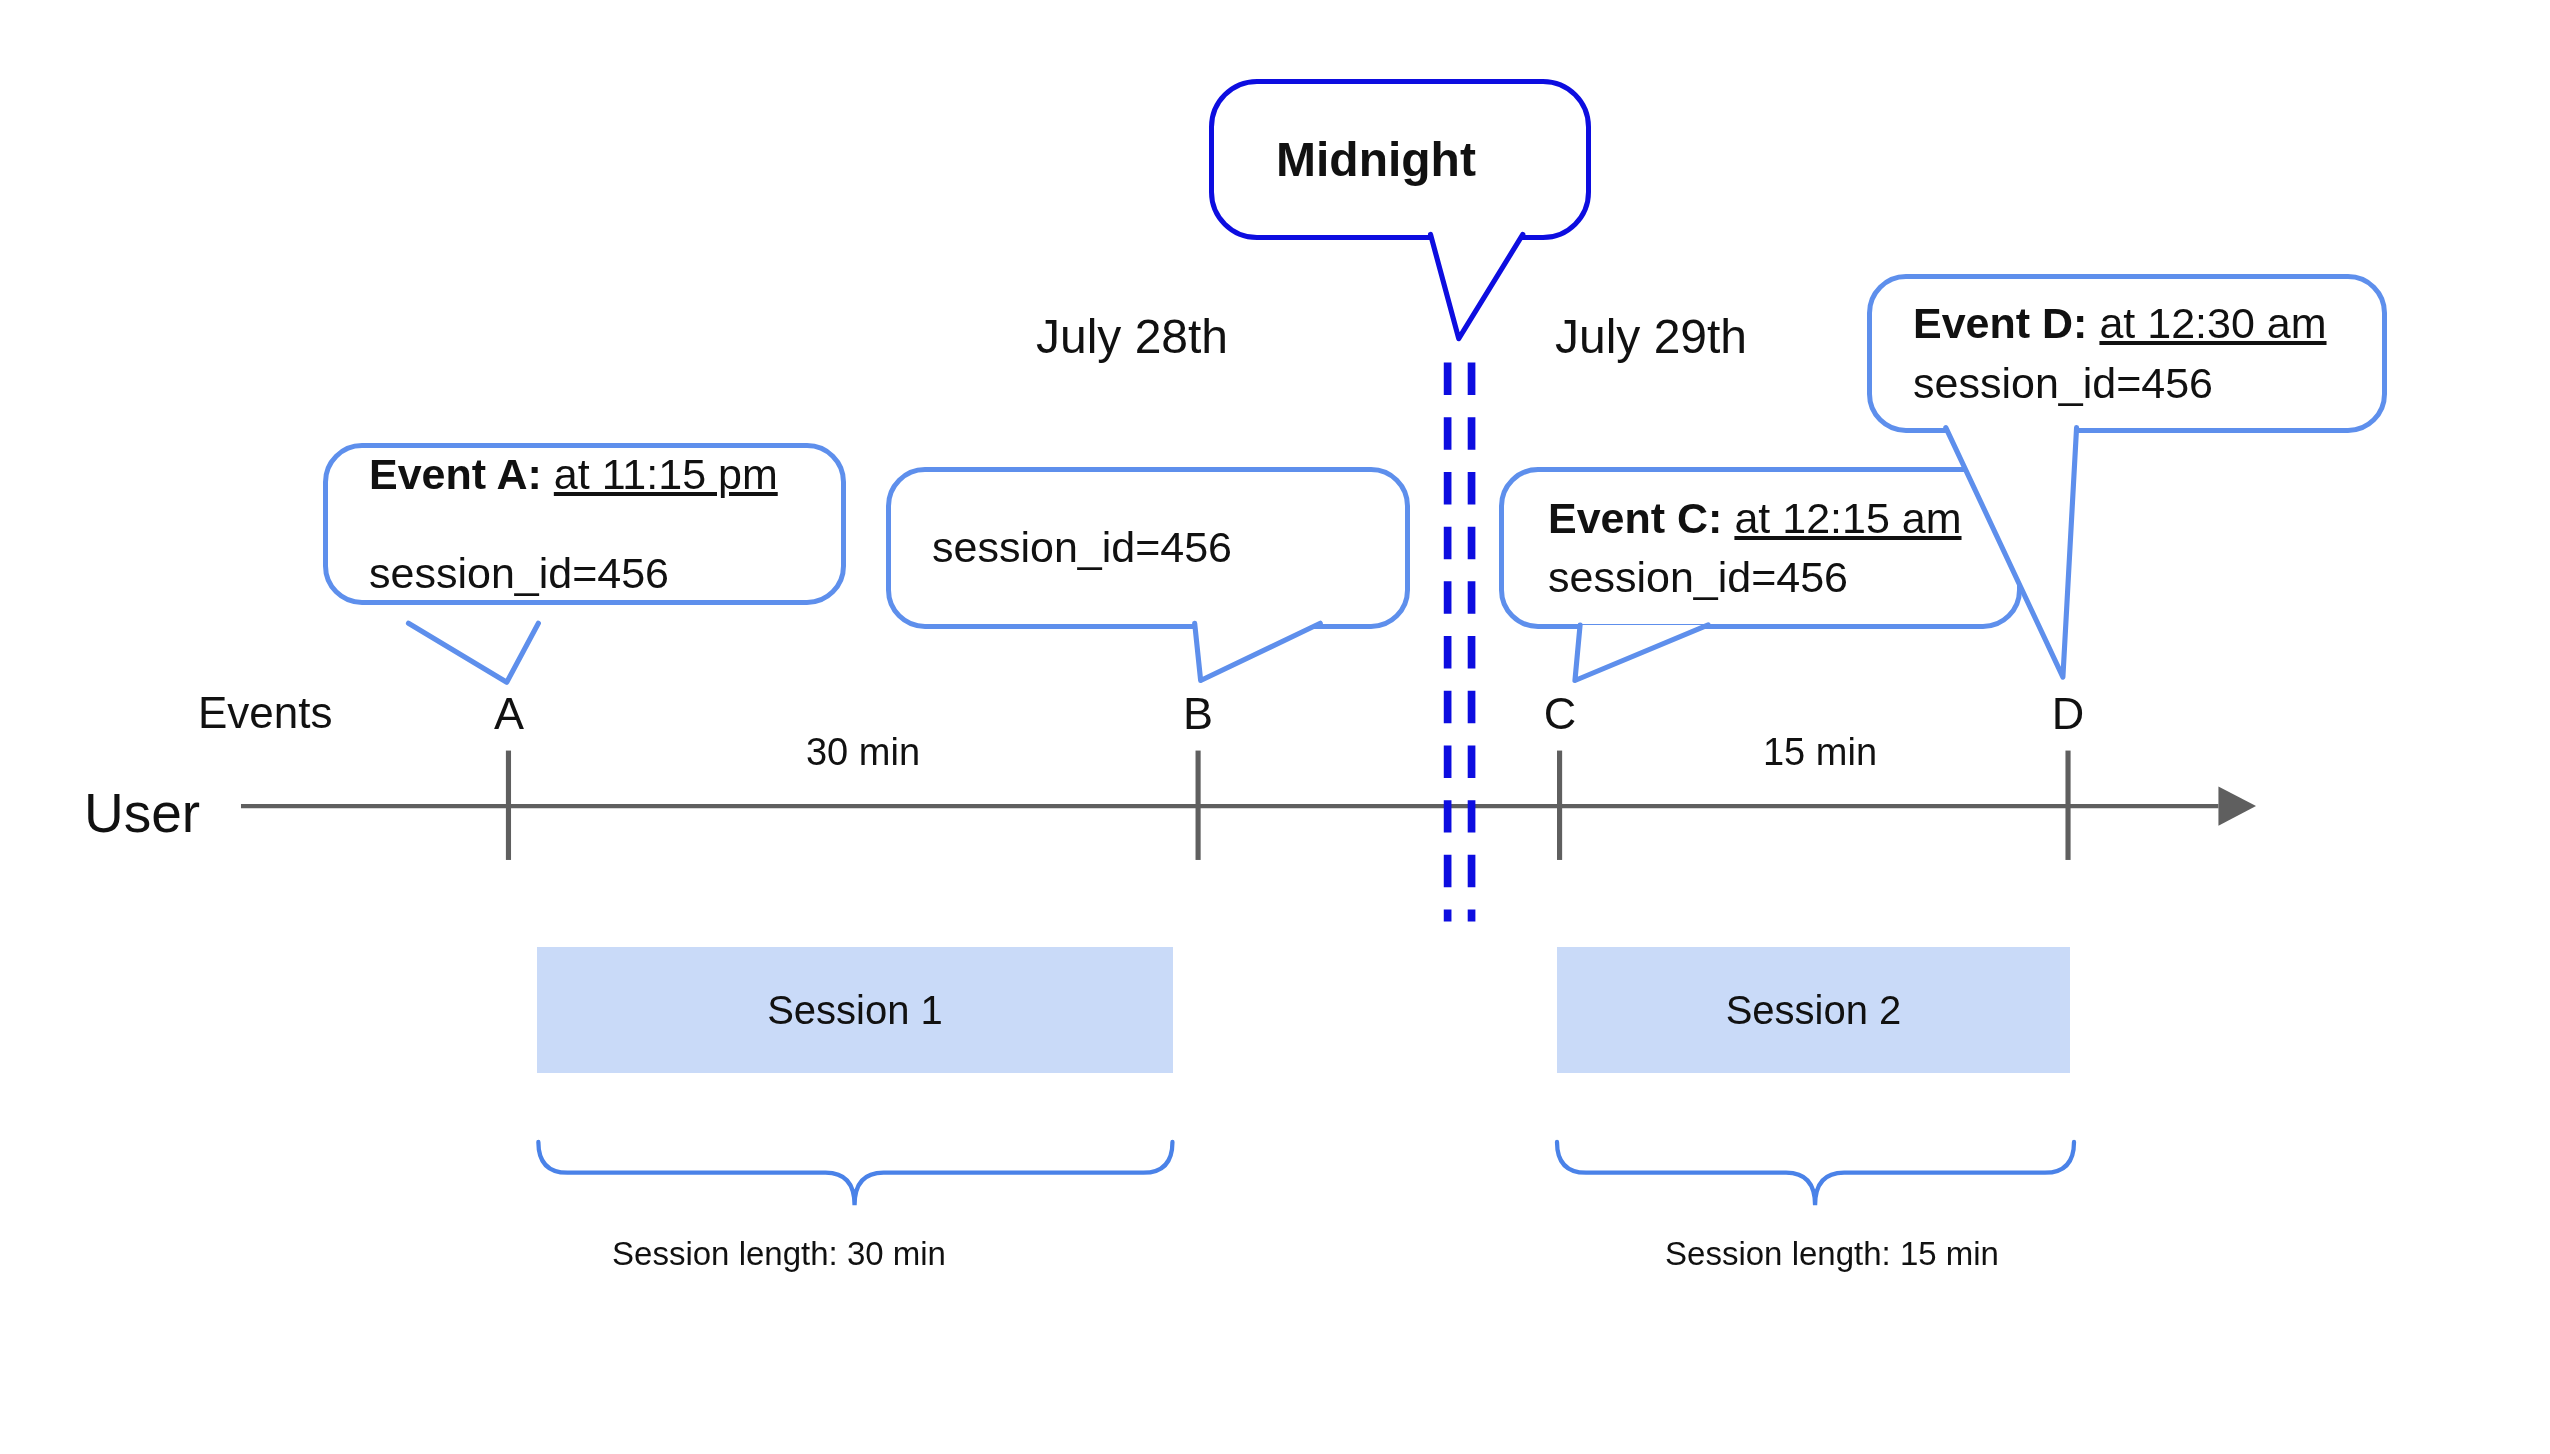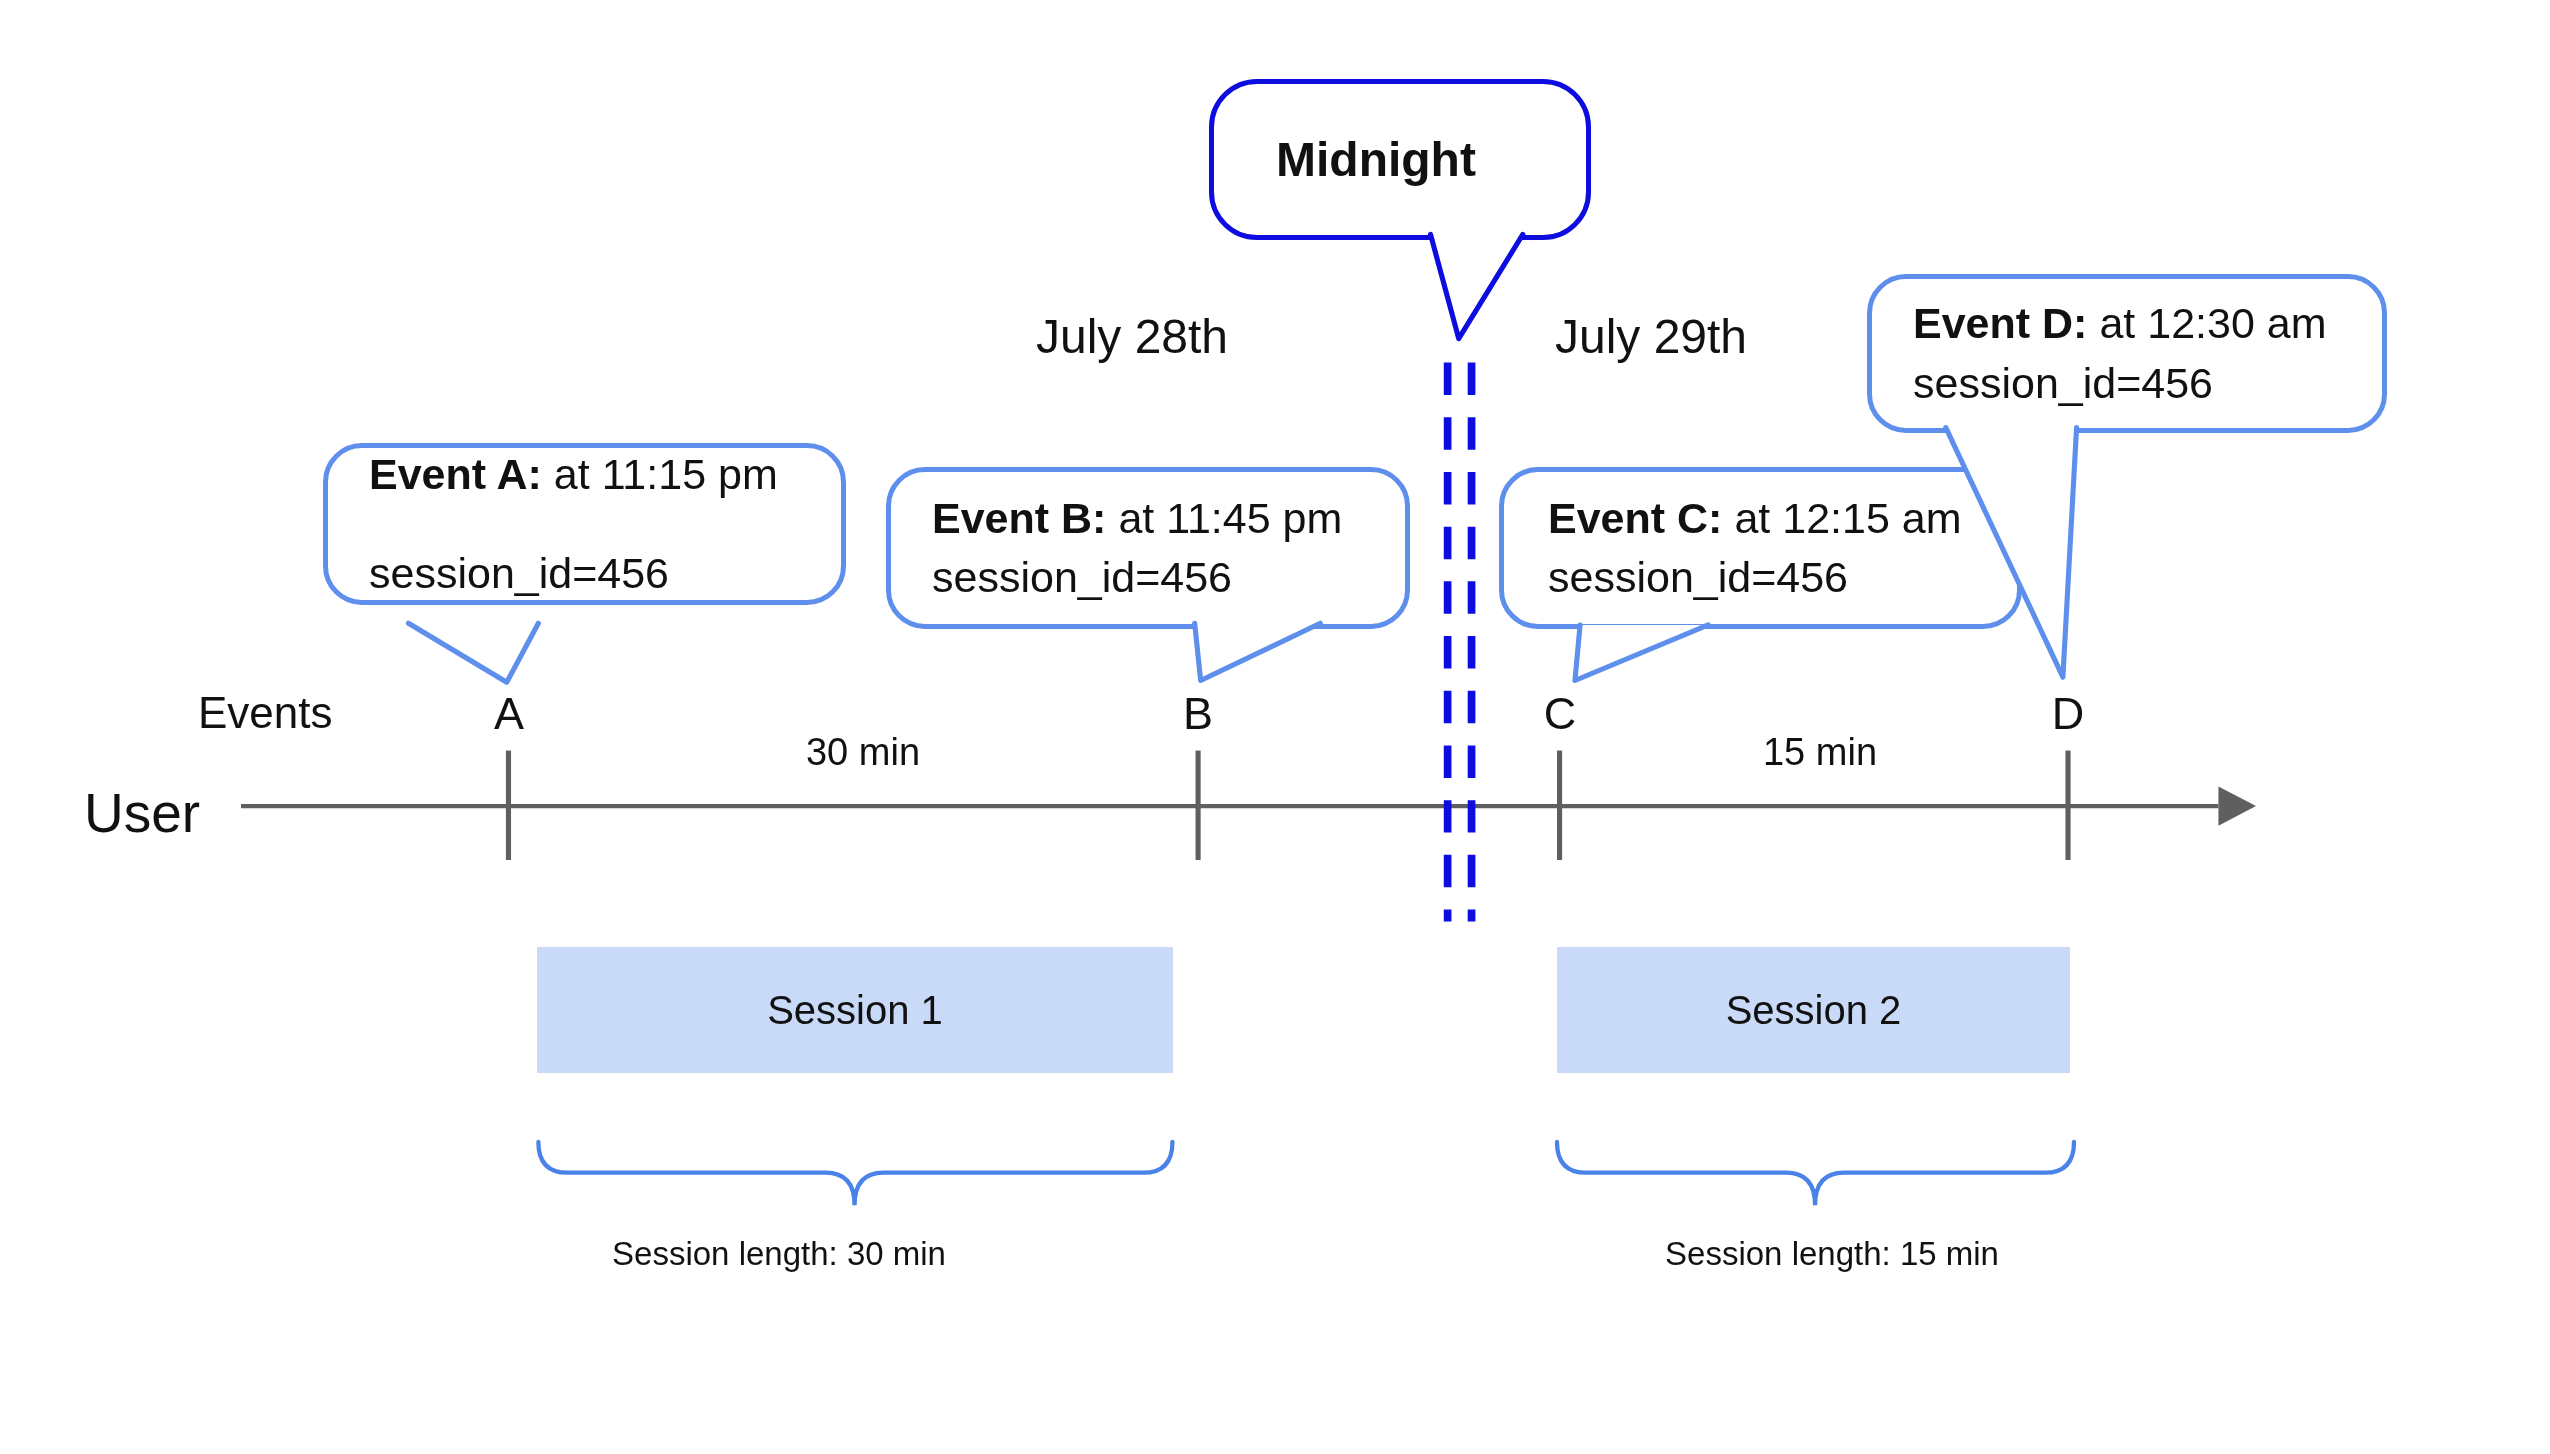--- a/index.html
+++ b/index.html
@@ -24,21 +24,21 @@
     box-sizing:border-box;
     display:flex;
     flex-direction:column;
     justify-content:center;
     padding:0 26px 0 41px;
     font-size:43px;
     line-height:1.38;
     white-space:nowrap;
   }
   .callout .bold{font-weight:bold;}
-  .callout .normal{margin-left:12px;}
+  .callout .normal{margin-left:12px;text-decoration:underline;}
   .callout-midnight{
     position:absolute;
     left:1209px;top:79px;width:382px;height:161px;
     background:#fff;
     border:5.1px solid var(--deep-blue);
     border-radius:48px;
     box-sizing:border-box;
     display:flex;align-items:center;
     padding-left:62px;
     font-size:48px;font-weight:bold;
@@ -95,21 +95,20 @@
   </div>
   <div class="session-box session-2">
     <span>Session 2</span>
   </div>
 
   <div class="callout callout-a">
     <div><span class="bold">Event A:</span><span class="normal">at 11:15 pm</span></div>
     <div>session_id=456</div>
   </div>
   <div class="callout callout-b">
-    <div><span class="bold">Event B:</span><span class="normal">at 11:45 pm</span></div>
     <div>session_id=456</div>
   </div>
   <div class="callout callout-c">
     <div><span class="bold">Event C:</span><span class="normal">at 12:15 am</span></div>
     <div>session_id=456</div>
   </div>
   <div class="callout callout-d">
     <div><span class="bold">Event D:</span><span class="normal">at 12:30 am</span></div>
     <div>session_id=456</div>
   </div>

